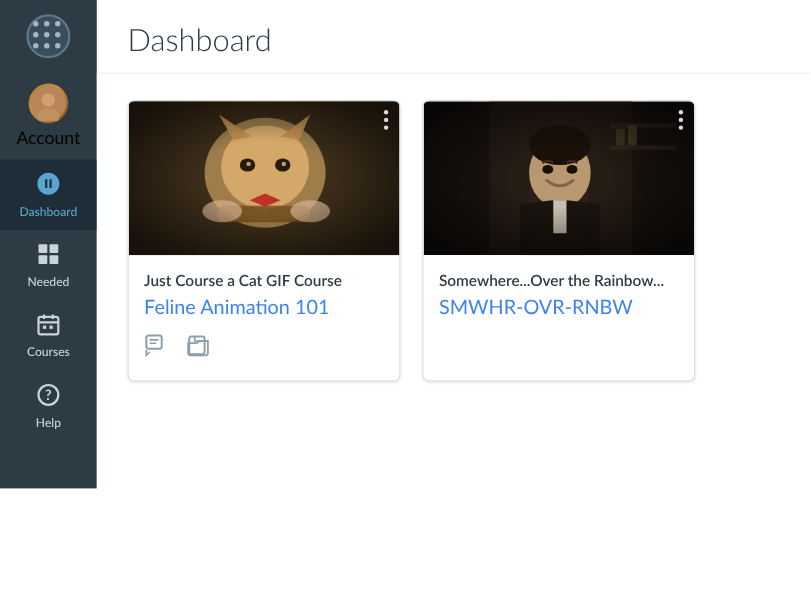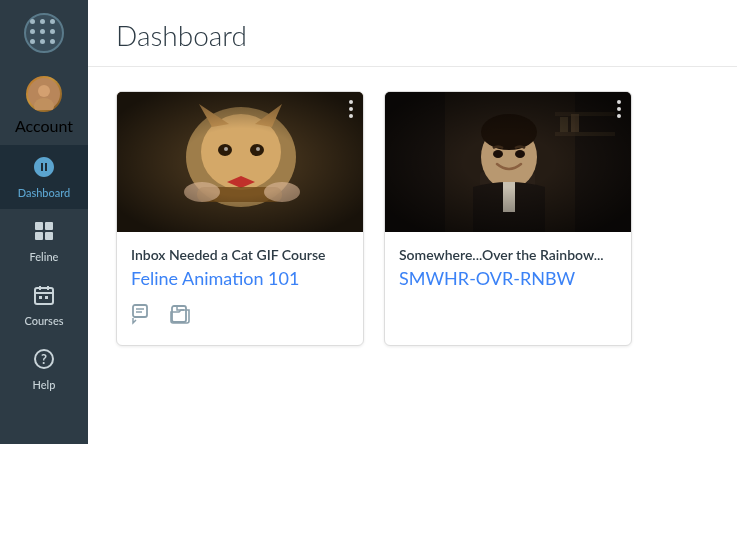--- a/index.html
+++ b/index.html
@@ -252,21 +252,21 @@
 
   <div class="sidebar-item">
     <div class="icon-wrap">
       <svg width="24" height="24" viewBox="0 0 24 24" fill="none">
         <rect x="3" y="3" width="8" height="8" rx="1" fill="#c9d4d9"></rect>
         <rect x="13" y="3" width="8" height="8" rx="1" fill="#c9d4d9"></rect>
         <rect x="3" y="13" width="8" height="8" rx="1" fill="#c9d4d9"></rect>
         <rect x="13" y="13" width="8" height="8" rx="1" fill="#c9d4d9"></rect>
       </svg>
     </div>
-    <span class="label">Feline</span>
+    <span class="label">Needed</span>
   </div>
 
   <div class="sidebar-item">
     <div class="icon-wrap">
       <svg width="24" height="24" viewBox="0 0 24 24" fill="none">
         <rect x="3" y="5" width="18" height="16" rx="2" stroke="#c9d4d9" stroke-width="2" fill="none"></rect>
         <line x1="3" y1="10" x2="21" y2="10" stroke="#c9d4d9" stroke-width="2"></line>
         <line x1="8" y1="3" x2="8" y2="7" stroke="#c9d4d9" stroke-width="2"></line>
         <line x1="16" y1="3" x2="16" y2="7" stroke="#c9d4d9" stroke-width="2"></line>
         <rect x="7" y="13" width="3" height="3" fill="#c9d4d9"></rect>
@@ -331,21 +331,21 @@
             <rect width="248" height="140" fill="url(#vig1)"></rect>
           </svg>
         </div>
         <div class="card-menu-dots">
           <div class="dot"></div>
           <div class="dot"></div>
           <div class="dot"></div>
         </div>
       </div>
       <div class="card-body">
-        <div class="card-title">Inbox Needed a Cat GIF Course</div>
+        <div class="card-title">Just Course a Cat GIF Course</div>
         <div class="card-subtitle">Feline Animation 101</div>
         <div class="card-icons">
 
           <span class="card-icon">
             <svg width="22" height="22" viewBox="0 0 22 22" fill="none">
               <rect x="2" y="2" width="14" height="12" rx="2" stroke="#8a9fab" stroke-width="1.8" fill="none"></rect>
               <path d="M5 17l-3 3V15" stroke="#8a9fab" stroke-width="1.5" fill="none"></path>
               <line x1="5" y1="6" x2="13" y2="6" stroke="#8a9fab" stroke-width="1.5"></line>
               <line x1="5" y1="9" x2="11" y2="9" stroke="#8a9fab" stroke-width="1.5"></line>
             </svg>

